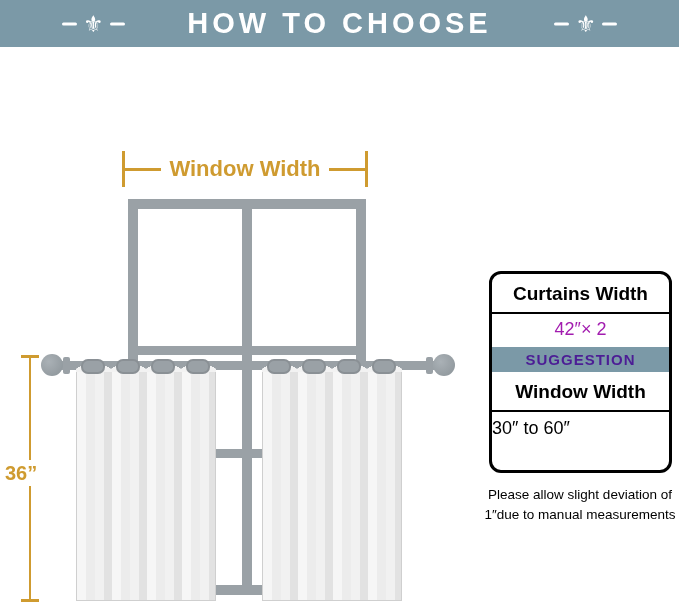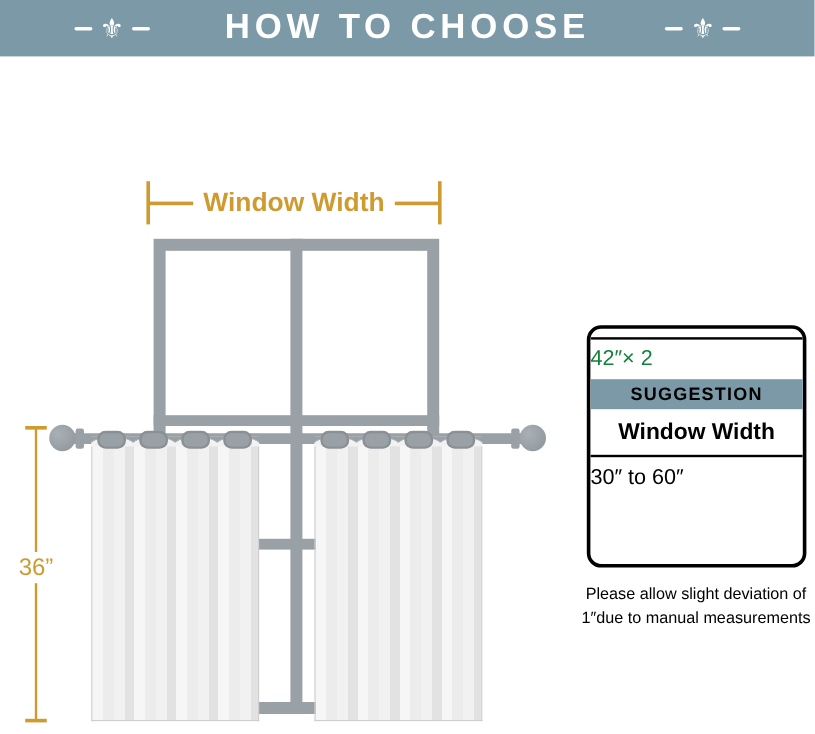--- a/index.html
+++ b/index.html
@@ -57,30 +57,30 @@
   .grommet{position:absolute;top:-13px;width:24px;height:15px;background:var(--frame-gray);
      border-radius:7px;box-shadow:inset 0 0 0 2px rgba(0,0,0,0.10);}
   .g1{left:5px;} .g2{left:40px;} .g3{left:75px;} .g4{left:110px;}
 
   
   .hm-line{position:absolute;left:29px;top:357px;width:2px;height:244px;background:var(--gold);}
   .hm-tick{position:absolute;left:21px;width:18px;height:3px;background:var(--gold);}
   .hm-tick.top{top:355px;}
   .hm-tick.bottom{top:599px;}
   .hm-label{position:absolute;left:5px;top:460px;width:50px;height:26px;background:#fff;z-index:2;
-     color:var(--gold);font-size:20px;font-weight:normal;text-align:center;line-height:26px;}
+     color:var(--gold);font-size:20px;font-weight:bold;text-align:left;line-height:26px;}
 
   
   .info-box{position:absolute;left:489px;top:271px;width:183px;height:202px;background:#fff;
      border:3px solid #000;border-radius:12px;overflow:hidden;display:flex;flex-direction:column;}
   .ib-title{margin-top:9px;text-align:center;font-size:19px;font-weight:bold;color:#000;}
   .ib-div{border-top:2px solid #000;margin-top:7px;}
-  .ib-value{margin-top:5px;text-align:left;font-size:18px;color:#15803d;}
+  .ib-value{margin-top:5px;text-align:center;font-size:18px;color:#a21caf;}
   .ib-sub{text-align:center;font-size:13px;color:#000;}
-  .ib-band{margin-top:7px;background:var(--banner);color:#000000;text-align:center;
+  .ib-band{margin-top:7px;background:var(--banner);color:#4c1d95;text-align:center;
      font-weight:bold;font-size:15px;letter-spacing:1px;padding:4px 0;}
   .ib-value2{margin-top:6px;text-align:left;font-size:18px;color:#000;}
 
   
   .note{position:absolute;left:477px;top:485px;width:206px;text-align:center;
         font-size:13.5px;line-height:1.5;color:#000;}
 </style>
 </head>
 <body>
 
@@ -133,20 +133,21 @@
     <span class="grommet g3"></span>
     <span class="grommet g4"></span>
   </div>
 
   <div class="hm-line"></div>
   <div class="hm-tick top"></div>
   <div class="hm-tick bottom"></div>
   <div class="hm-label">36”</div>
 
   <div class="info-box">
+    <div class="ib-title">Curtains Width</div>
     <div class="ib-div"></div>
     <div class="ib-value">42″× 2</div>
     <div class="ib-band">SUGGESTION</div>
     <div class="ib-title">Window Width</div>
     <div class="ib-div"></div>
     <div class="ib-value2">30″ to 60″</div>
   </div>
 
   <div class="note">
     <div>Please allow slight deviation of</div>

